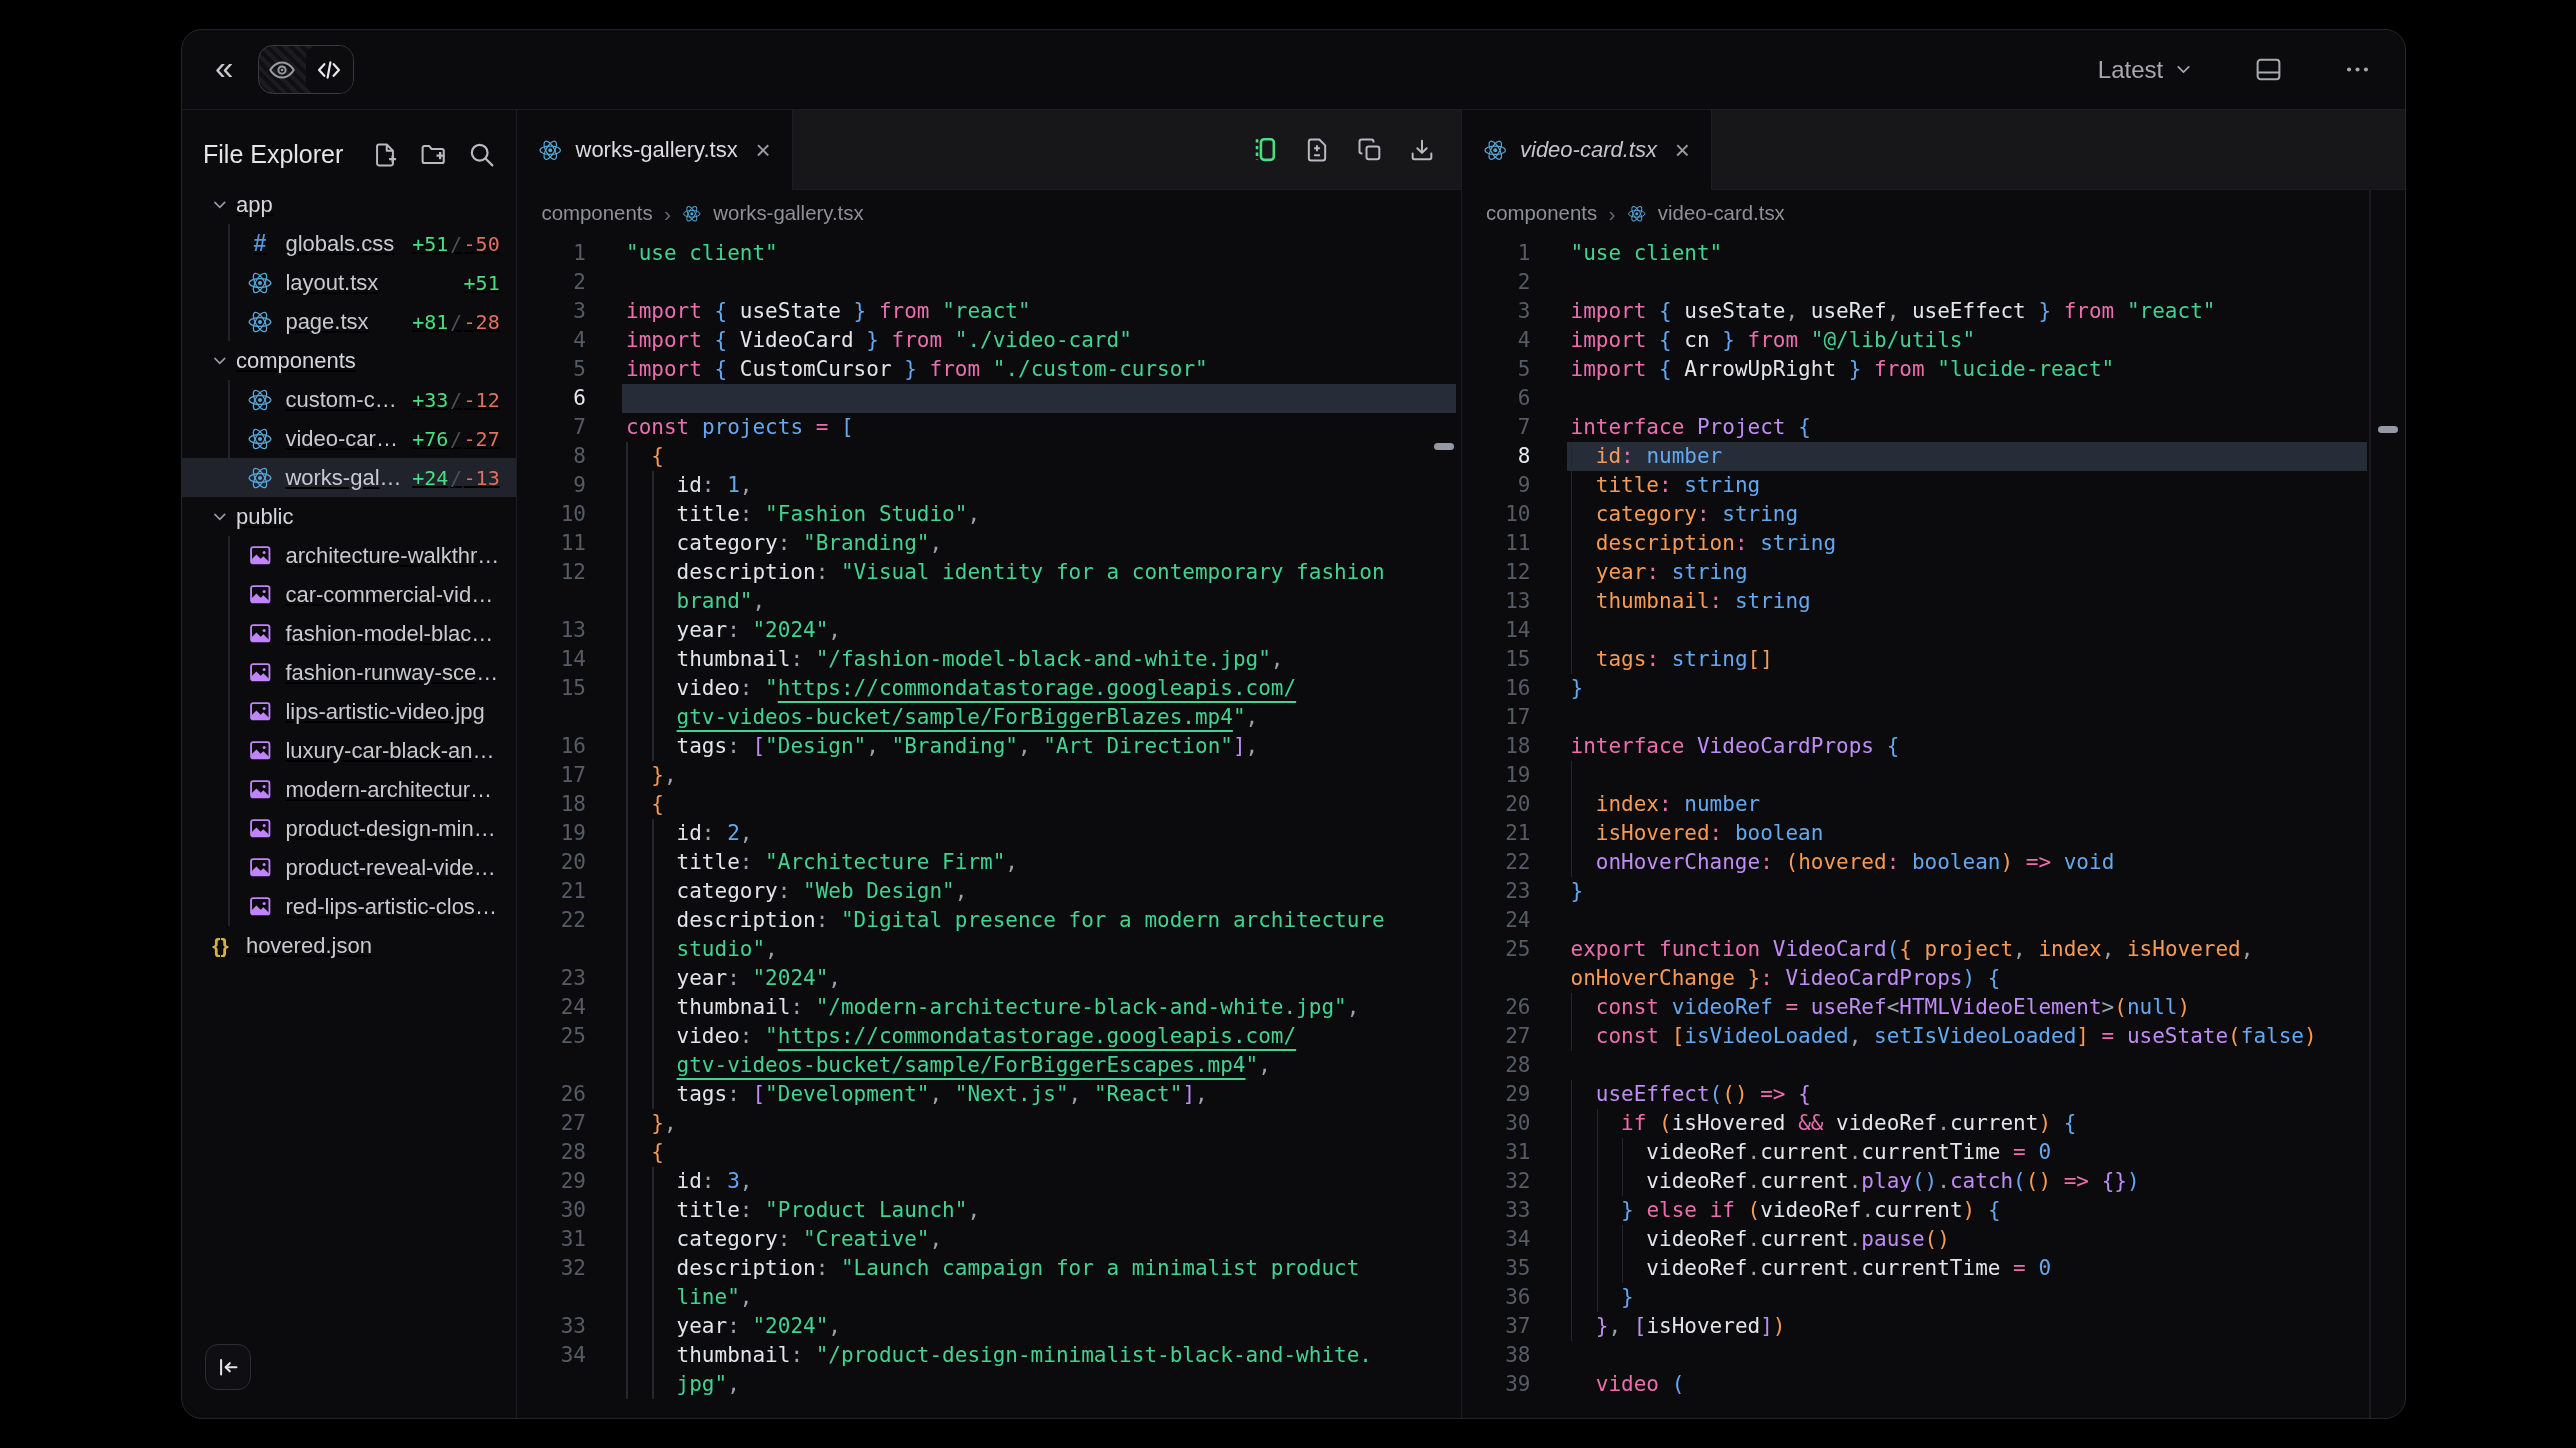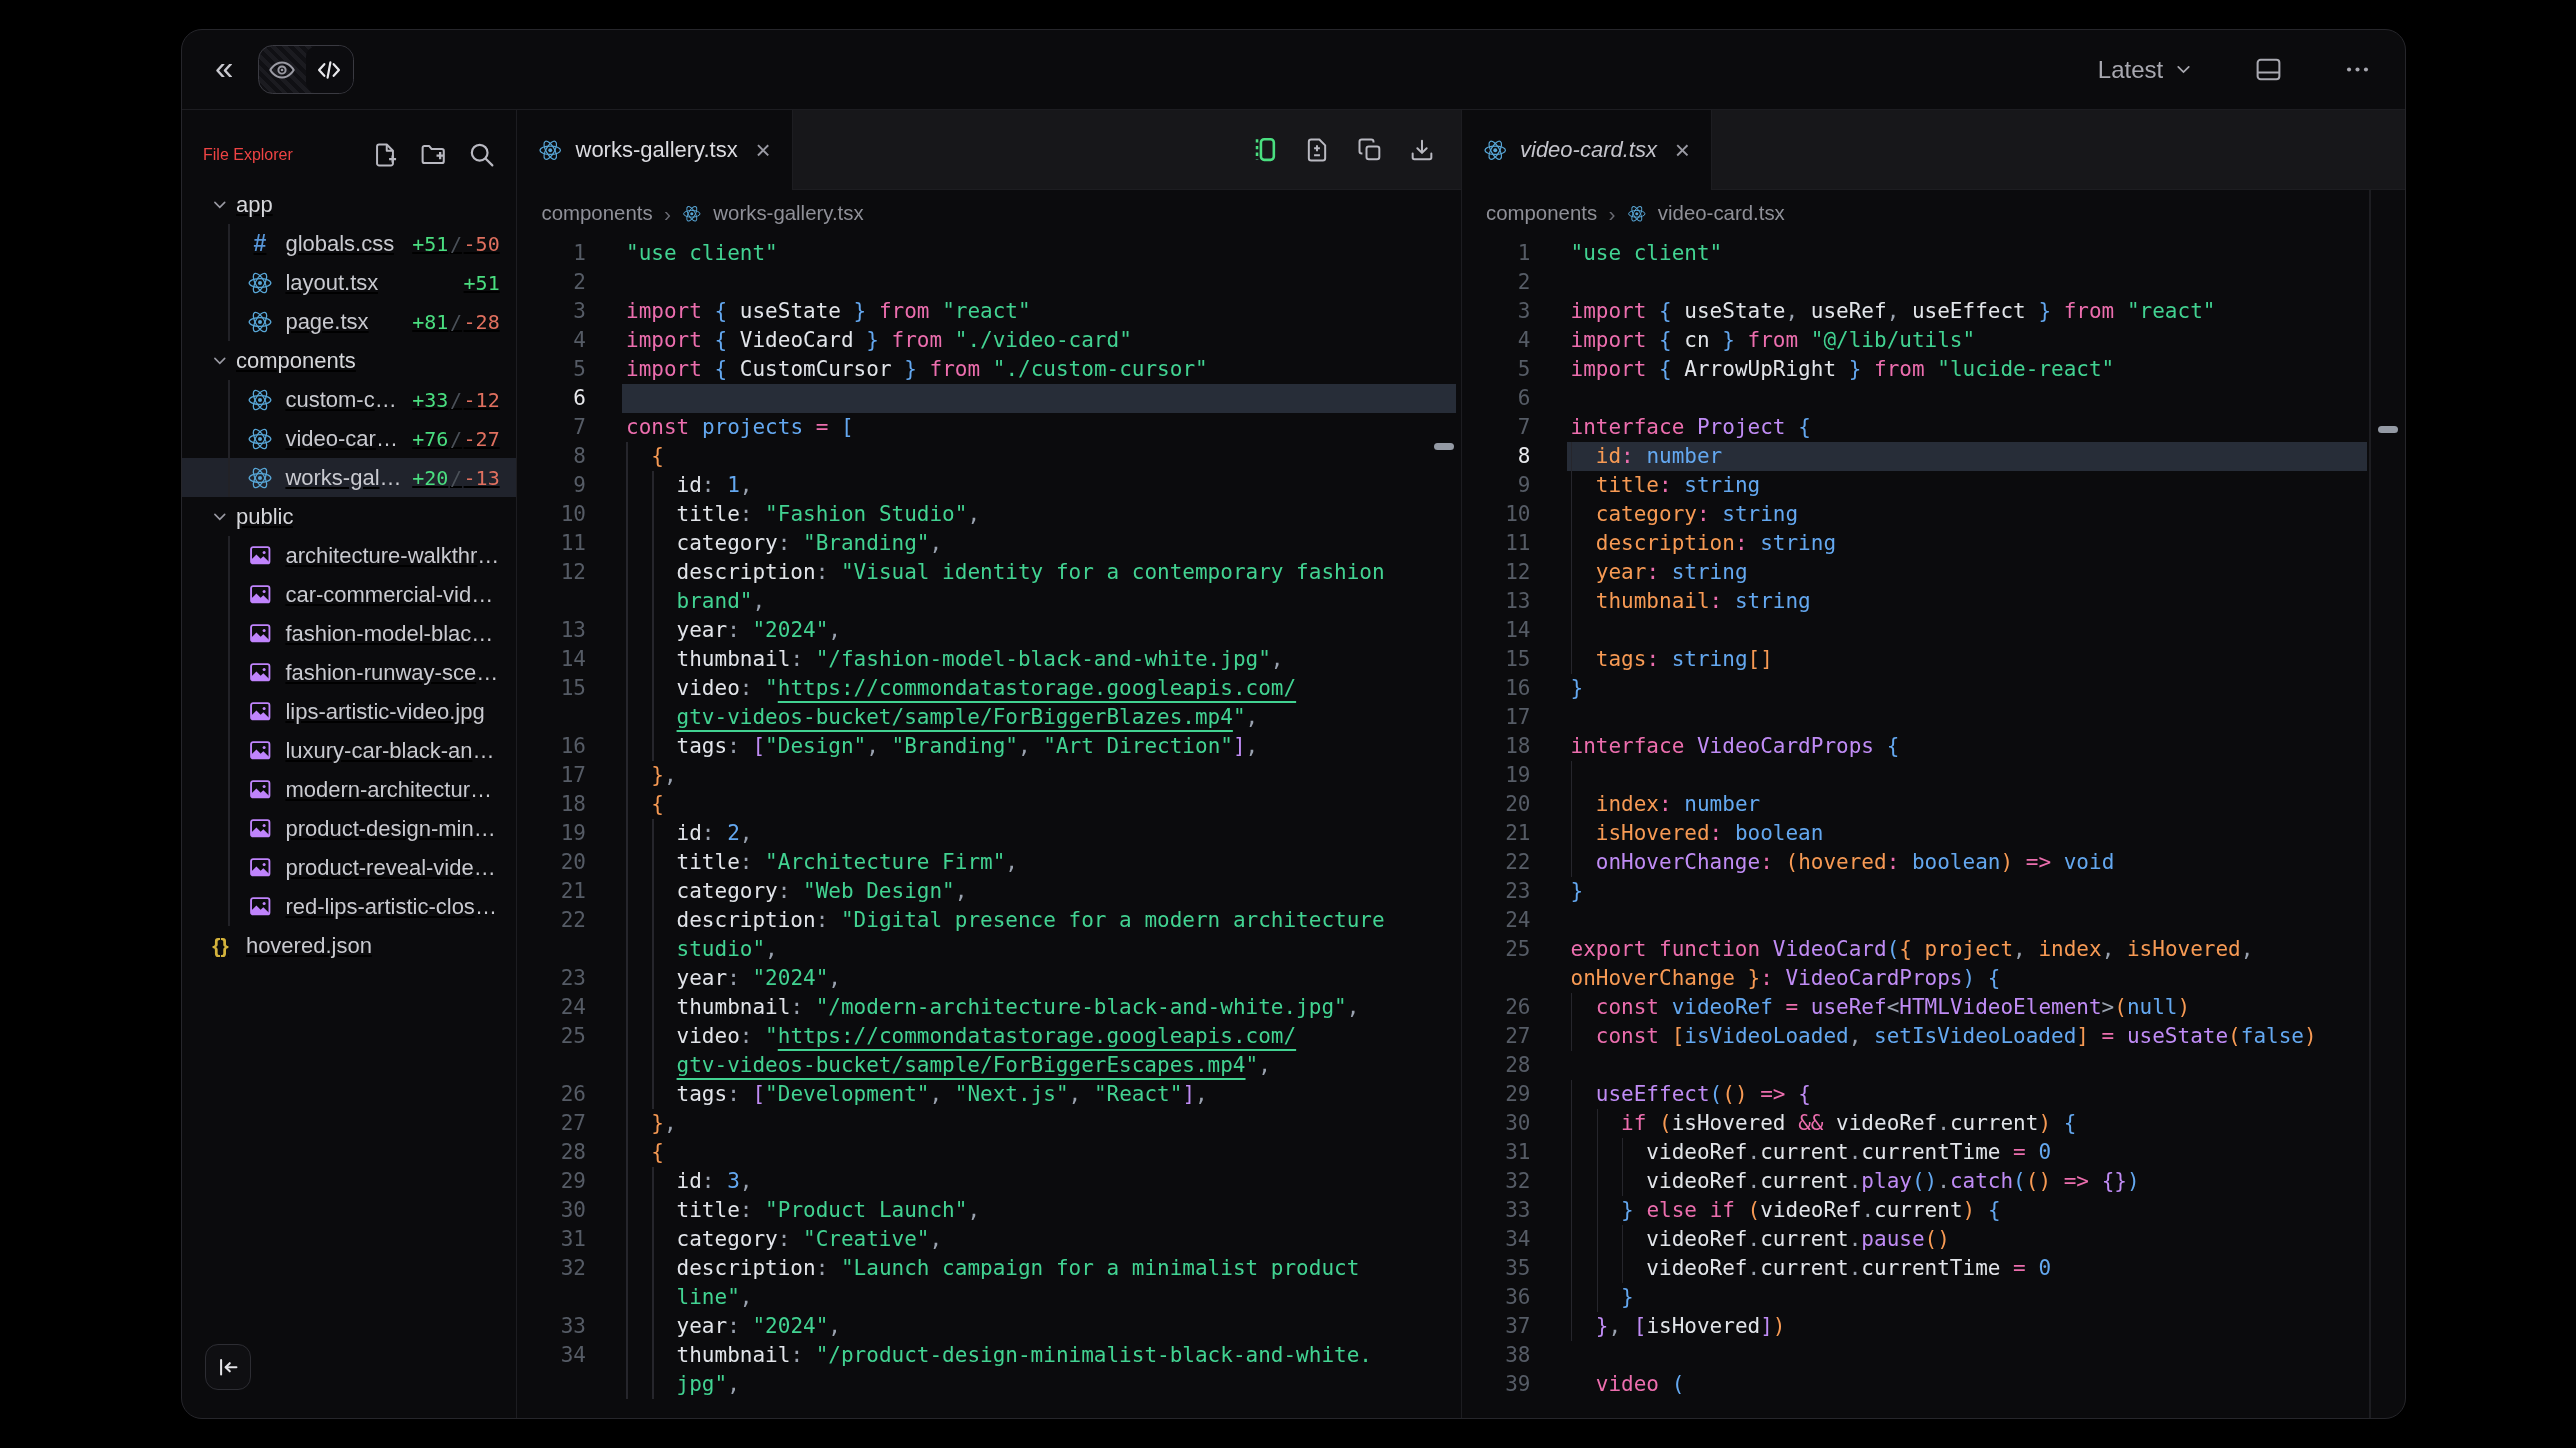--- a/index.html
+++ b/index.html
@@ -15,21 +15,21 @@
   .view-toggle .seg{width:47px;height:47px;display:flex;align-items:center;justify-content:center;}
   .view-toggle .seg.active{background:#0c0c0f;border-radius:11.4px;}
   .topbar-right{margin-left:auto;display:flex;align-items:center;gap:60px;text-align:right;}
   .version{display:flex;align-items:center;gap:9.8px;color:#a8a8b0;font-size:24px;}
   .icon-btn{display:flex;align-items:center;justify-content:center;color:#a8a8b0;}
   
   .appbody{flex:1;display:flex;min-height:0;}
   
   .sidebar{width:335px;flex:none;border-right:1.6px solid #1d1d21;position:relative;display:flex;flex-direction:column;}
   .sb-head{height:75px;flex:none;display:flex;align-items:center;padding:14.7px 19.6px 0 21px;}
-  .sb-title{font-size:16px;color:#ef4444;}
+  .sb-title{font-size:25px;color:#e5e5e5;}
   .sb-actions{margin-left:auto;display:flex;gap:19.6px;align-items:center;}
   .tree{flex:1;overflow:hidden;text-decoration:underline;}
   .trow{height:39px;display:flex;align-items:center;padding-right:16.3px;font-size:22px;color:#c9cad0;
     white-space:nowrap;position:relative;cursor:default;}
   .trow.sel{background:#20232c;}
   .trow .tw{display:flex;align-items:center;gap:0;min-width:0;flex:1;overflow:hidden;}
   .trow .lbl{overflow:hidden;text-overflow:ellipsis;}
   .trow.folder .lbl{color:#d6d7db;}
   .chev{width:33px;flex:none;display:flex;justify-content:center;margin-left:21px;color:#9a9aa3;}
   .ind1{width:64px;flex:none;position:relative;height:100%;}
@@ -263,21 +263,21 @@
                   <circle cx="12" cy="12" r="1.9" fill="#58a6d6" stroke="none"></circle>
                   <ellipse cx="12" cy="12" rx="10" ry="4.1"></ellipse>
                   <ellipse cx="12" cy="12" rx="10" ry="4.1" transform="rotate(60 12 12)"></ellipse>
                   <ellipse cx="12" cy="12" rx="10" ry="4.1" transform="rotate(120 12 12)"></ellipse>
                 </svg>
               </span>
             </span>
             <span class="tw">
               <span class="lbl">works-galler…</span>
             </span>
-            <span class="diff"><span class="add">+20</span><span class="sl">/</span><span class="del">-13</span></span>
+            <span class="diff"><span class="add">+24</span><span class="sl">/</span><span class="del">-13</span></span>
           </div>
           <div class="trow folder">
             <span class="chev">
               <svg width="19.6" height="19.6" viewBox="0 0 24 24" fill="none" stroke="#9a9aa3" stroke-width="2" stroke-linecap="round">
                 <polyline points="6 9 12 15 18 9"></polyline>
               </svg>
             </span>
             <span class="tw">
               <span class="lbl">public</span>
             </span>

